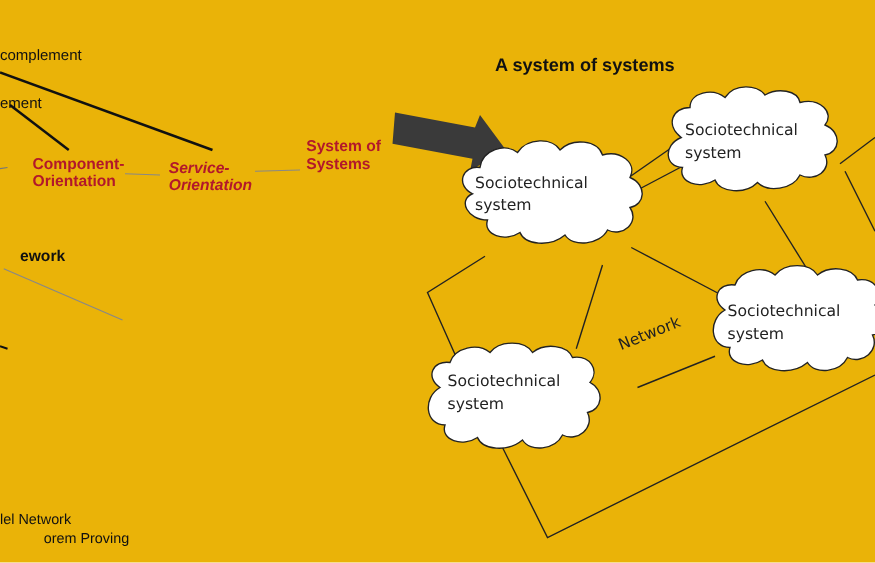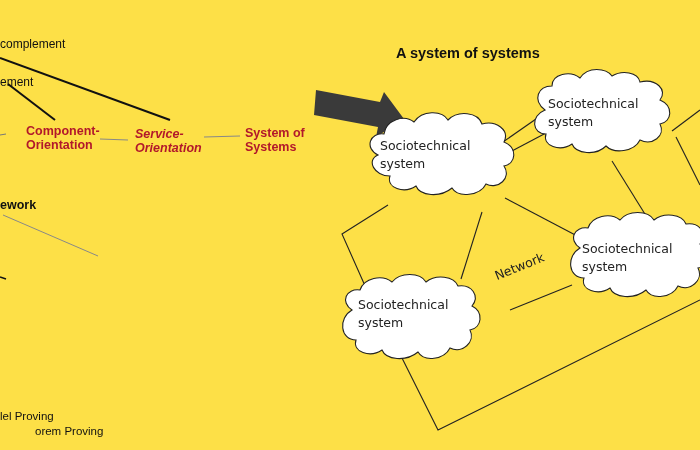--- a/index.html
+++ b/index.html
@@ -1,20 +1,20 @@
 <!DOCTYPE html>
 <html><head>
 <meta charset="utf-8">
 <style>
   html,body{margin:0;padding:0;background:#fff;}
-  #stage{position:relative;width:700px;height:450px;overflow:hidden;background:#fde047;font-family:"Liberation Sans",sans-serif;}
+  #stage{position:relative;width:700px;height:450px;overflow:hidden;background:#eab308;font-family:"Liberation Sans",sans-serif;}
   svg{position:absolute;left:0;top:0;}
   .lbl{position:absolute;white-space:nowrap;line-height:1.15;}
   .blk{color:#111;font-size:12px;}
-  .bold{font-weight:bold;color:#111;font-size:12.5px;}
+  .bold{font-weight:bold;color:#111;font-size:12.5px;padding-left:16px;}
   .red{color:#b2182b;font-weight:bold;font-size:12.5px;}
   .title{font-weight:bold;font-size:14.5px;color:#111;}
   .cloudtxt{position:absolute;font-family:"DejaVu Sans",sans-serif;font-size:12.5px;color:#222;line-height:1.4;}
   .net{position:absolute;font-family:"DejaVu Sans",sans-serif;font-size:12.5px;color:#222;transform:rotate(-22deg);transform-origin:left bottom;}
 </style>
 </head>
 <body>
 
 <div id="stage">
 
@@ -52,26 +52,26 @@
     </g>
   </svg>
 
   <div class="lbl blk" style="left:0;top:38px;">complement</div>
   <div class="lbl blk" style="left:0;top:76px;">ement</div>
 
   <div class="lbl red" style="left:14px;top:124px;white-space:pre;margin-left:12px;">Component-
 Orientation</div>
   <div class="lbl red" style="left:135px;top:127px;white-space:pre;font-style:italic;">Service-
 Orientation</div>
-  <div class="lbl red" style="left:245px;top:126px;white-space:pre;">System of
+  <div class="lbl red" style="left:245px;top:110px;white-space:pre;">System of
 Systems</div>
 
   <div class="lbl bold" style="left:0;top:198px;">ework</div>
 
-  <div class="lbl blk" style="left:0;top:410px;font-size:11.5px;">lel Proving</div>
+  <div class="lbl blk" style="left:0;top:410px;font-size:11.5px;">lel Network</div>
   <div class="lbl blk" style="left:0;top:425px;font-size:11.5px;margin-left:35px;">orem Proving</div>
 
   <div class="lbl title" style="left:396px;top:24px;margin-top:21px;">A system of systems</div>
 
   <div class="cloudtxt" style="left:548px;top:95px;width:115px;">
     <div>Sociotechnical</div>
     <div>system</div>
   </div>
   <div class="cloudtxt" style="left:380px;top:137px;width:115px;">
     <div>Sociotechnical</div>

